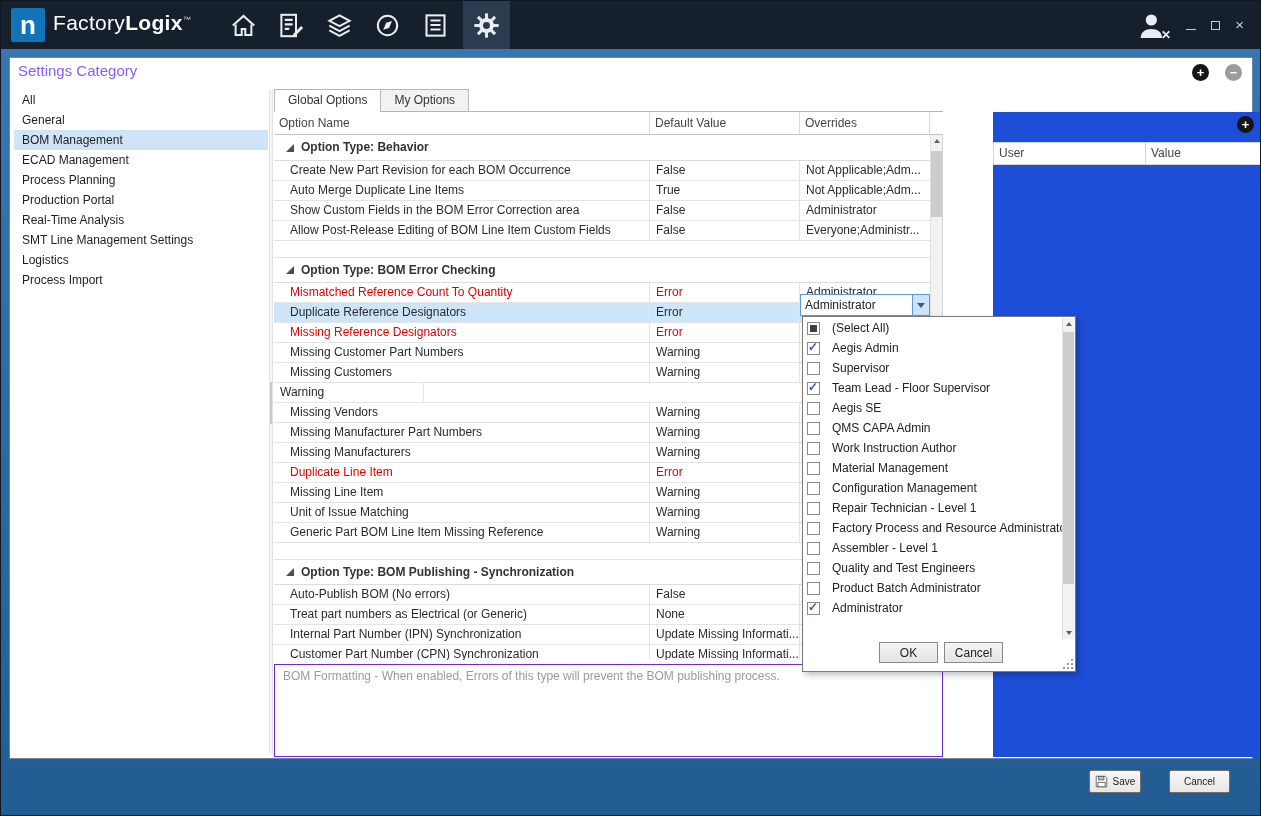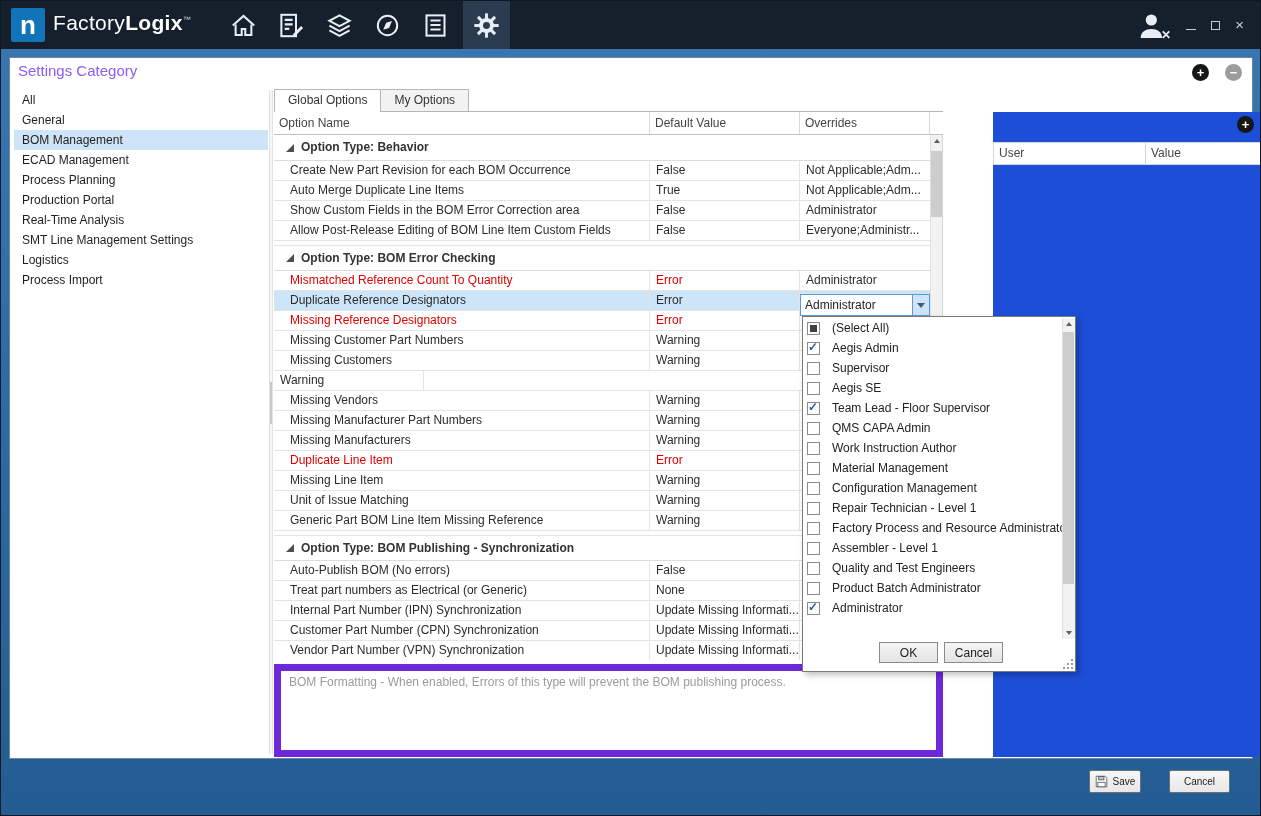--- a/index.html
+++ b/index.html
@@ -70,39 +70,39 @@
   .opt-row > div{overflow:hidden;white-space:nowrap;}
   .c-name{display:flex;align-items:center;width:376px;padding-left:16px;border-right:1px solid #e4e4e4;}
   .c-def{width:150px;padding-left:6px;border-right:1px solid #e4e4e4;}
   .c-ovr{flex:1;padding-left:6px;}
   .expander{display:none;width:0;height:0;border-left:8px solid transparent;border-bottom:8px solid #4f4f4f;
     margin-right:7px;flex:none;}
   .opt-row[data-state="group"]{height:26px;line-height:25px;color:#333;font-weight:bold;border-bottom:1px solid #dcdcdc;}
   .opt-row[data-state="group"] > div{border-right:none;}
   .opt-row[data-state="group"] .c-name{padding-left:12px;}
   .opt-row[data-state="group"] .expander{display:block;}
-  .opt-row[data-state="group"]:not(:nth-of-type(1)){margin-top:4px;border-top:1px solid #e4e4e4;}
+  .opt-row[data-state="group"]:not(:nth-of-type(1)){margin-top:16px;border-top:1px solid #e4e4e4;}
   .opt-row[data-state="selected"]{background:#cde5f8;}
   .opt-row[data-state="error"] .c-name,.opt-row[data-state="error"] .c-def{color:#e00000;}
 
   
   .scrollbar{position:absolute;background:#f2f2f2;border-left:1px solid #e0e0e0;border-right:1px solid #d5d5d5;}
   .main-sb{left:920px;top:77px;width:13px;height:525px;}
   .sb-btn{position:absolute;left:0;width:11px;height:13px;}
   .sb-up{top:0;}
   .sb-down{bottom:0;}
   .sb-up::after{content:"";display:block;margin:4px auto 0;width:0;height:0;
     border-left:3.5px solid transparent;border-right:3.5px solid transparent;border-bottom:4px solid #606060;}
   .sb-down::after{content:"";display:block;margin:5px auto 0;width:0;height:0;
     border-left:3.5px solid transparent;border-right:3.5px solid transparent;border-top:4px solid #606060;}
   .sb-thumb{position:absolute;left:0;width:11px;background:#cdcdcd;}
   .main-sb .sb-thumb{top:16px;height:66px;}
 
   
-  .desc-box{position:absolute;left:264px;top:606px;width:669px;height:93px;border:7px solid #6d28d9;
+  .desc-box{position:absolute;left:264px;top:606px;width:669px;height:93px;border:1px solid #6d28d9;
     color:#9b9b9b;font-size:12px;padding:4px 8px;background:#fff;}
 
   
   .right-panel{position:absolute;left:940px;top:54px;width:296px;height:645px;background:#1d4ed8;margin-left:43px;}
   .cbtn.p-add{left:244px;top:4px;}
   .cbtn.p-remove{left:277px;top:4px;}
   .rp-header{position:absolute;left:0;top:30px;width:296px;height:23px;display:flex;background:#fff;
     border:1px solid #d5d5d5;font-size:12px;color:#444;}
   .rp-cell{line-height:21px;padding-left:5px;white-space:nowrap;overflow:hidden;}
   .rp-header > div:nth-of-type(1){width:152px;border-right:1px solid #d5d5d5;}
@@ -530,27 +530,27 @@
             <span class="dd-label">Aegis Admin</span>
           </div>
 
 
           <div class="dd-item">
             <span class="cb" data-state="unchecked"></span>
             <span class="dd-label">Supervisor</span>
           </div>
 
           <div class="dd-item">
-            <span class="cb" data-state="unchecked"></span>
-            <span class="dd-label">Aegis SE</span>
-          </div>
-
-          <div class="dd-item">
             <span class="cb" data-state="checked"></span>
             <span class="dd-label">Team Lead - Floor Supervisor</span>
+          </div>
+
+          <div class="dd-item">
+            <span class="cb" data-state="unchecked"></span>
+            <span class="dd-label">Aegis SE</span>
           </div>
 
           <div class="dd-item">
             <span class="cb" data-state="unchecked"></span>
             <span class="dd-label">QMS CAPA Admin</span>
           </div>
 
           <div class="dd-item">
             <span class="cb" data-state="unchecked"></span>
             <span class="dd-label">Work Instruction Author</span>

